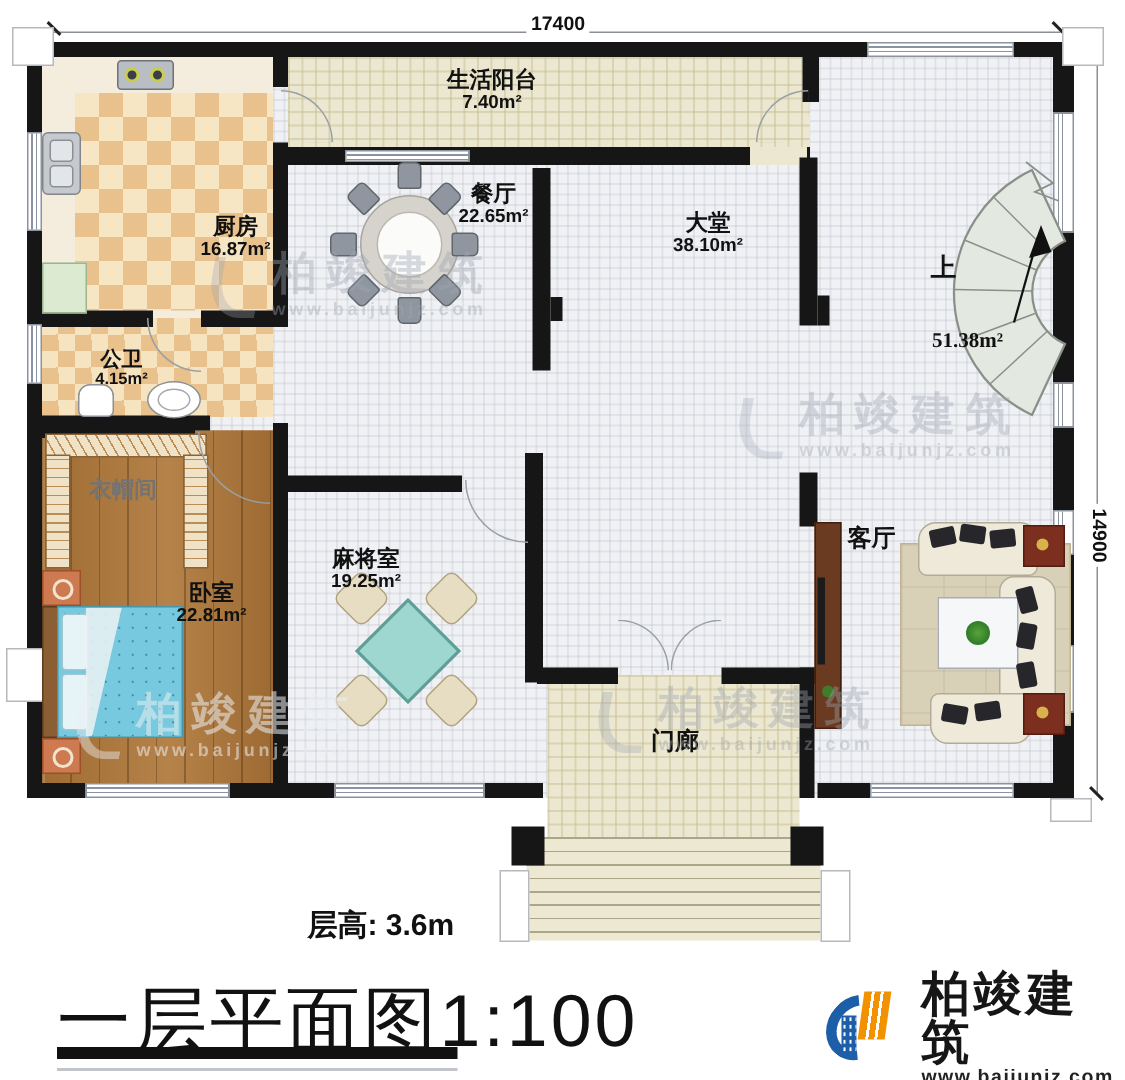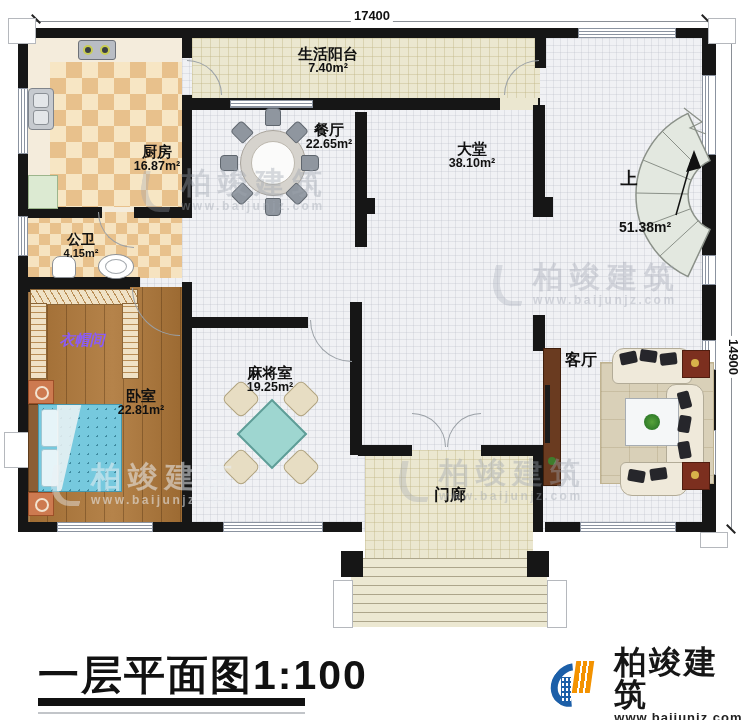--- a/index.html
+++ b/index.html
@@ -47,21 +47,21 @@
   .cush{position:absolute;background:#26262b;width:17px;height:12px;border-radius:2px;z-index:7;}
   .sidetable{position:absolute;width:26px;height:26px;background:#7c2f1f;border:1px solid #501d10;z-index:6;}
   .sidetable::after{content:"";position:absolute;left:8px;top:8px;width:8px;height:8px;border-radius:50%;background:#d8b24a;}
   
   .wm{display:flex;align-items:center;gap:8px;z-index:9;pointer-events:none;}
   .wm .wm-mark{width:26px;height:36px;border-left:7px solid currentColor;border-bottom:5px solid currentColor;
        border-radius:0 0 0 70%;transform:skewX(-10deg);opacity:.8;}
   .wm .wm-big{font-size:30px;font-weight:bold;letter-spacing:7px;line-height:1;}
   .wm .wm-small{font-size:12px;font-weight:bold;letter-spacing:2.5px;line-height:1.4;}
   
-  .ftitle{font-size:41px;font-weight:700;letter-spacing:2px;}
+  .ftitle{font-size:49px;font-weight:400;letter-spacing:2px;}
   .fstats{font-size:19px;font-weight:600;line-height:23px;}
   .brandname{font-size:32px;font-weight:900;letter-spacing:3px;color:#161616;line-height:1;}
   .brandurl{font-size:13px;font-weight:bold;letter-spacing:1px;color:#222;}
   .dimtext{font-size:13px;font-weight:bold;background:#fff;padding:0 3px;}
   .tick{width:12px;height:2px;background:#222;transform:rotate(45deg);}
   .extbox{border:1px solid #b5b8bd;background:#fff;}
 </style>
 </head>
 <body>
 
@@ -226,36 +226,36 @@
       <div class="rarea">22.65m²</div>
   </div>
   <div class="abs rlabel" style="left:472px;top:141px;">
     <div class="rname">大堂</div>
       <div class="rarea">38.10m²</div>
   </div>
   <div class="abs rlabel" style="left:81px;top:232px;">
     <div class="rname" style="font-size:14px;">公卫</div>
       <div class="rarea" style="font-size:11px;">4.15m²</div>
   </div>
-  <div class="abs rlabel" style="left:82px;top:332px;color:#8b5cf6;font-style:italic;">
+  <div class="abs rlabel" style="left:82px;top:319px;color:#737373;">
     <div class="rname">衣帽间</div>
   </div>
   <div class="abs rlabel" style="left:141px;top:388px;">
     <div class="rname">卧室</div>
       <div class="rarea">22.81m²</div>
   </div>
-  <div class="abs rlabel" style="left:270px;top:365px;">
+  <div class="abs rlabel" style="left:244px;top:365px;">
     <div class="rname">麻将室</div>
       <div class="rarea">19.25m²</div>
   </div>
   <div class="abs rlabel" style="left:629px;top:170px;">
     <div class="rname" style="font-size:17px;">上</div>
   </div>
   <div class="abs rlabel" style="left:645px;top:220px;">
-    <div class="rarea" style="font-size:14px;">51.38m²</div>
+    <div class="rarea" style="font-size:14px;font-family:Liberation Serif, serif;">51.38m²</div>
   </div>
   <div class="abs rlabel" style="left:581px;top:352px;">
     <div class="rname" style="font-size:16px;">客厅</div>
   </div>
   <div class="abs rlabel" style="left:450px;top:487px;">
     <div class="rname" style="font-size:16px;">门廊</div>
   </div>
 
   <div class="abs" style="left:35px;top:21px;width:672px;height:1px;background:#8a8f96;"></div>
   <div class="abs tick" style="left:30px;top:18px;"></div>
@@ -292,20 +292,21 @@
       </div>
   </div>
   <div class="wm abs" style="left:398px;top:458px;color:rgba(158,164,176,.40);">
     <div class="wm-mark"></div>
     <div>
         <div class="wm-big">柏竣建筑</div>
         <div class="wm-small">www.baijunjz.com</div>
       </div>
   </div>
 
+  <div class="abs" style="left:205px;top:603px;font-size:20px;font-weight:600;">层高: 3.6m</div>
 
   <div class="abs ftitle" style="left:38px;top:648px;">
     <span>一层平面图</span><span>1:100</span>
   </div>
   <div class="abs" style="left:38px;top:698px;width:267px;height:8px;background:#111;"></div>
   <div class="abs" style="left:38px;top:712px;width:267px;height:2px;background:#c2c5c9;"></div>
 
   <div class="abs fstats" style="left:322px;top:641px;">
   </div>
 

